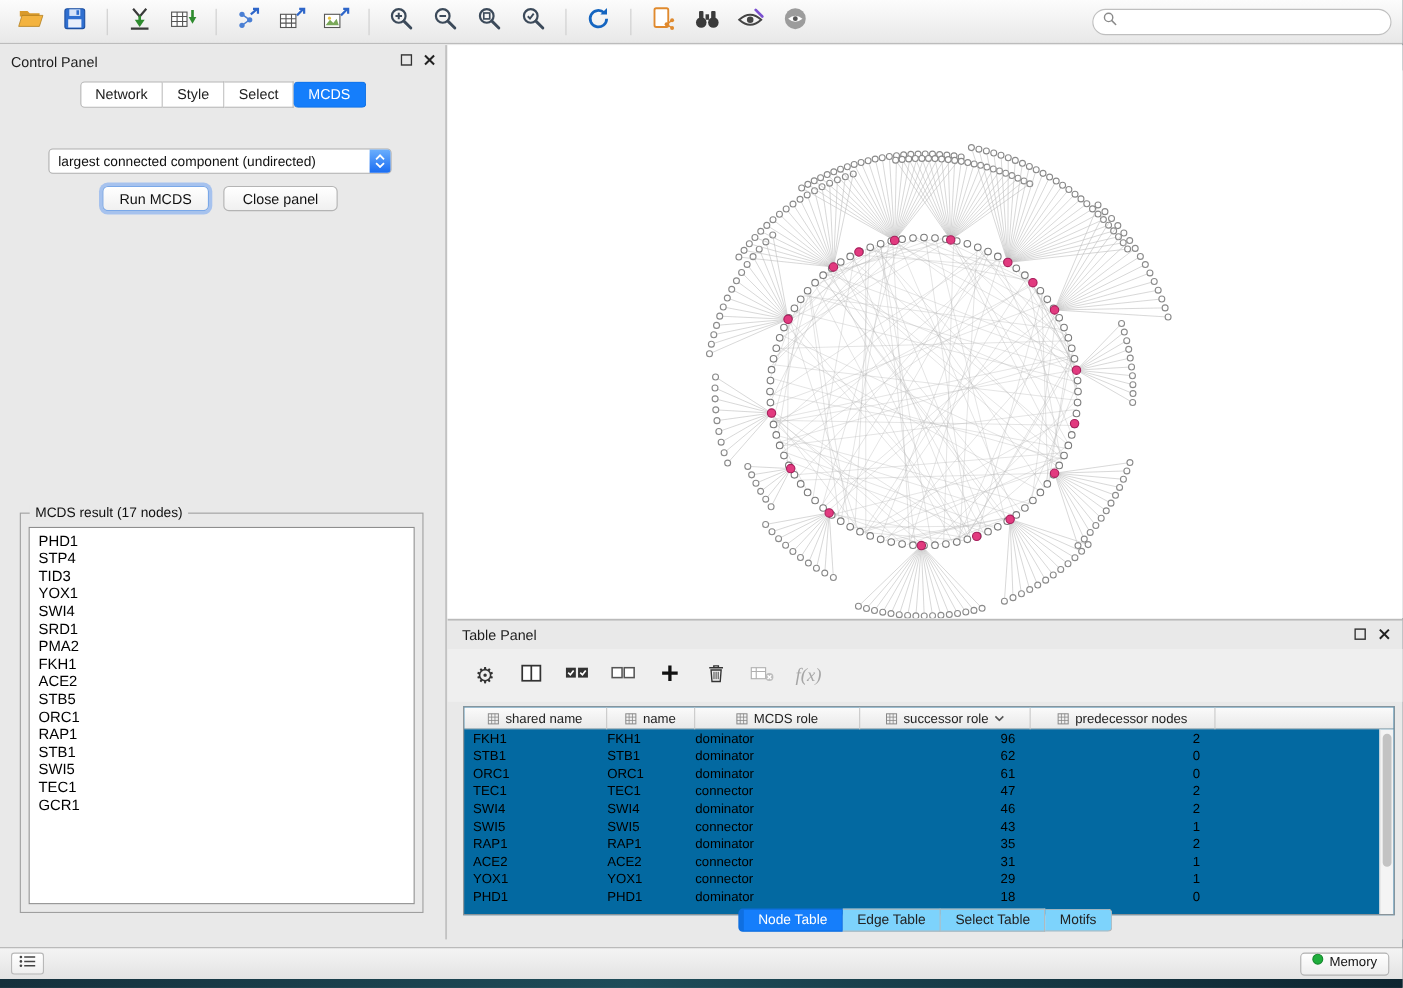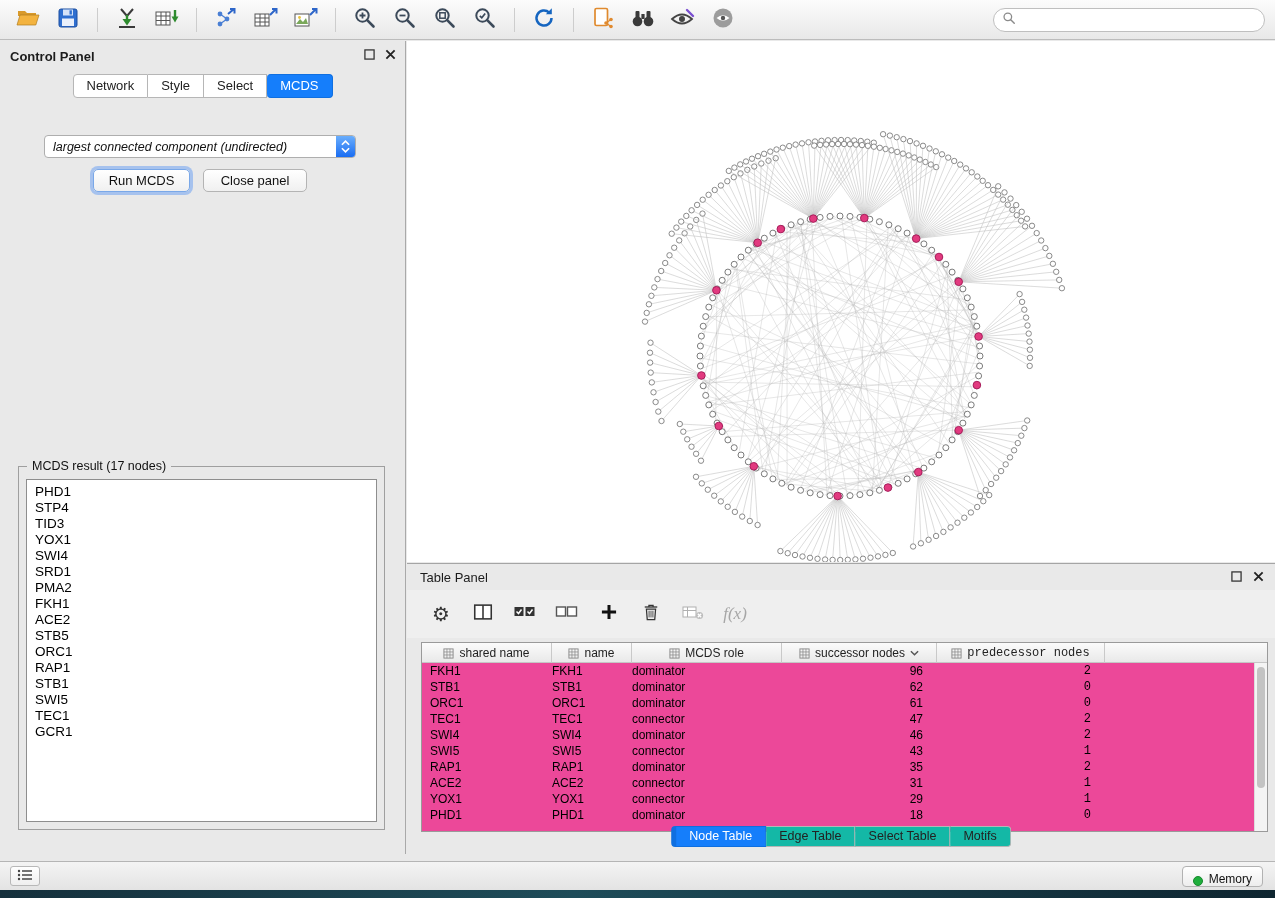--- a/index.html
+++ b/index.html
@@ -15,36 +15,36 @@
   .tb { width:36px; height:30px; display:flex; align-items:center; justify-content:center;
     border-radius:4px; cursor:default; }
   .sep { width:1px; height:24px; background:#cdcdcd; margin:0 7px; }
   .searchbox { margin-left:auto; width:272px; height:24px; border:1px solid #bfbfbf;
     border-radius:12px; background:#fff; display:flex; align-items:center; padding:0 8px; gap:5px; }
   .searchbox input { border:none; outline:none; flex:1; font-size:12px; background:transparent; }
 
   
   .control-panel { position:absolute; top:41px; left:0; width:406px; bottom:36px;
     background:#e9e9e9; border-right:1px solid #a9a9a9; }
-  .panel-head { position:absolute; top:0; left:0; right:0; height:28px;font-weight:bold; }
+  .panel-head { position:absolute; top:0; left:0; right:0; height:28px; }
   .panel-title { position:absolute; left:10px; top:8px; font-size:13px; color:#1c1c1c; }
   .panel-icons { position:absolute; right:8px; top:7px; display:flex; gap:8px; align-items:center; }
   .mini-ic { width:13px; height:13px; display:flex; align-items:center; justify-content:center; }
 
   .tabbar { position:absolute; top:33px; left:50%; transform:translateX(-50%); display:flex; }
   .ctab { font-size:13px; padding:3px 13px 4px; background:#fff; border:1px solid #b6b6b6;
     border-left:none; color:#222; }
   .ctab:first-child { border-left:1px solid #b6b6b6; border-radius:4px 0 0 4px; }
   .ctab.last { border-radius:0 4px 4px 0; }
   .ctab.active { background:#157efb; border-color:#0f6fe0; color:#fff; border-radius:4px; }
 
   .opt-label { position:absolute; top:74px; left:0; width:100%; text-align:center; font-size:13px; color:#111; }
   .dropdown { position:absolute; top:94px; left:44px; width:312px; height:23px; background:#fff;
     border:1px solid #aeaeae; border-radius:4px; display:flex; align-items:center; font-size:12.5px; }
-  .dropdown .dval { flex:1; padding-left:8px; color:#111; white-space:nowrap; overflow:hidden;font-style:italic; }
+  .dropdown .dval { flex:1; padding-left:8px; color:#111; white-space:nowrap; overflow:hidden; }
   .stepper { width:19px; height:21px; margin-right:0; border-radius:0 3px 3px 0;
     background:linear-gradient(#6aaefd,#1a6df2); display:flex; flex-direction:column;
     align-items:center; justify-content:center; gap:1px; }
 
   .btnrow { position:absolute; top:128px; left:0; width:100%; }
   .mac-btn { position:absolute; height:23px; background:linear-gradient(#ffffff,#f0f0f0);
     border:1px solid #b4b4b4; border-radius:5px; font-size:13px; color:#111;
     display:flex; align-items:center; justify-content:center; }
   .btn-run { left:93px; width:97px; border-color:#7aa8e8; box-shadow:0 0 0 3px rgba(84,147,245,.45); }
   .btn-close { left:203px; width:104px; }
@@ -80,52 +80,52 @@
     background:#e9e9e9; border-top:1px solid #a5a5a5; }
   .tp-title { position:absolute; left:13px; top:6px; font-size:13px; color:#1c1c1c;text-align:center; }
   .tp-icons { position:absolute; right:10px; top:6px; display:flex; gap:9px; align-items:center; }
   .tp-toolbar { position:absolute; top:26px; left:0; right:0; height:48px; background:#efefef;
     display:flex; align-items:center; padding-left:20px; gap:14px; }
   .ti { width:28px; height:28px; display:flex; align-items:center; justify-content:center; }
   .gear-glyph { font-family:"DejaVu Sans", sans-serif; font-size:20px; color:#333; line-height:1; }
   .fx { font-family:"Liberation Serif", serif; font-style:italic; font-size:17px; color:#a6a6a6; }
 
   .table-wrap { position:absolute; left:14px; right:7px; top:78px; height:190px;
-    background:#ec4899; border:1px solid #9a9a9a; overflow:hidden; }
+    background:#0369a1; border:1px solid #9a9a9a; overflow:hidden; }
   .thead { display:flex; height:20px; background:linear-gradient(#fbfbfb,#e9e9e9);
     border-bottom:1px solid #c6c6c6; }
   .th { display:flex; align-items:center; justify-content:center; gap:5px;
     font-size:12px; color:#222; border-right:1px solid #c9c9c9; height:20px; }
   .c0 { width:130px; } .c1 { width:80px; } .c2 { width:150px; }
-  .c3 { width:155px; } .c4 { width:168px;font-family:Liberation Mono, monospace; } .cf { flex:1; border-right:none; }
+  .c3 { width:155px; } .c4 { width:168px; } .cf { flex:1; border-right:none; }
   .tbody { position:absolute; top:20px; left:0; right:13px; bottom:0; overflow:hidden; }
   .tr { display:flex; height:16px; }
   .td { font-size:12px; line-height:16px; color:#000; }
   .td.c0 { padding-left:8px; }
   .td.c3, .td.c4 { text-align:right; padding-right:14px; }
   .vscroll { position:absolute; right:0; top:20px; bottom:0; width:13px; background:#f4f4f4;
     border-left:1px solid #dcdcdc; }
   .vthumb { position:absolute; left:2px; right:2px; top:4px; height:72%; background:#c3c3c3; border-radius:5px; }
 
   .tp-tabs { position:absolute; bottom:7px; left:50%; transform:translateX(-50%); display:flex; }
-  .ttab { font-size:12.5px; padding:2px 13px 3px; background:#14b8a6; border:1px solid #b6b6b6;
+  .ttab { font-size:12.5px; padding:2px 13px 3px; background:#7dd3fc; border:1px solid #b6b6b6;
     border-left:none; color:#222; }
   .ttab:first-child { border-left:5px solid #14532d; border-radius:4px 0 0 4px; }
   .ttab.last { border-radius:0 4px 4px 0; }
   .ttab.active { background:#157efb; border-color:#0f6fe0; color:#fff; }
 
   
   .statusbar { position:absolute; left:0; right:0; bottom:0px; height:29px;
     background:linear-gradient(#f4f4f4,#e3e3e3); border-top:1px solid #b5b5b5; }
   .sb-left-btn { position:absolute; left:10px; top:4px; width:30px; height:20px;
     background:linear-gradient(#fff,#efefef); border:1px solid #b8b8b8; border-radius:3px;
     display:flex; align-items:center; justify-content:center; }
   .memory-btn { position:absolute; right:12px; top:4px; height:21px; padding:0 10px;
     background:linear-gradient(#fff,#ededed); border:1px solid #b2b2b2; border-radius:4px;
-    display:flex; align-items:flex-end; gap:6px; font-size:12px; color:#111; }
+    display:flex; align-items:flex-start; gap:6px; font-size:12px; color:#111; }
   .mem-dot { width:10px; height:10px; border-radius:50%; background:#1fae3c; border:1px solid #16892e; }
 </style>
 </head>
 <body>
 
 <div class="app">
 
   <div class="toolbar">
     <div class="tb">
       <span><svg width="26" height="24" viewBox="0 0 24 24">
@@ -1052,21 +1052,21 @@
               <rect x="1" y="1" width="10" height="10" fill="none" stroke="#888"></rect>
               <path d="M1 4.3h10M1 7.6h10M4.3 1v10M7.6 1v10" stroke="#888" stroke-width="0.8"></path>
             </svg>
           <span>MCDS role</span>
         </div>
         <div class="th c3">
           <svg width="11" height="11" viewBox="0 0 12 12">
               <rect x="1" y="1" width="10" height="10" fill="none" stroke="#888"></rect>
               <path d="M1 4.3h10M1 7.6h10M4.3 1v10M7.6 1v10" stroke="#888" stroke-width="0.8"></path>
             </svg>
-          <span>successor nodes</span>
+          <span>successor role</span>
           <svg width="9" height="6" viewBox="0 0 10 6">
               <path d="M1 1l4 4 4-4" fill="none" stroke="#555" stroke-width="1.6"></path>
             </svg>
         </div>
         <div class="th c4">
           <svg width="11" height="11" viewBox="0 0 12 12">
               <rect x="1" y="1" width="10" height="10" fill="none" stroke="#888"></rect>
               <path d="M1 4.3h10M1 7.6h10M4.3 1v10M7.6 1v10" stroke="#888" stroke-width="0.8"></path>
             </svg>
           <span>predecessor nodes</span>

